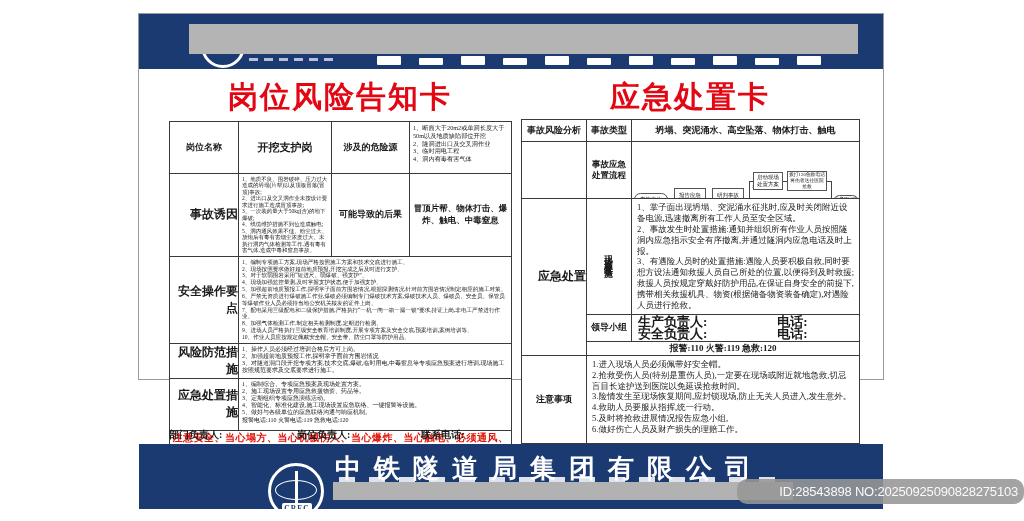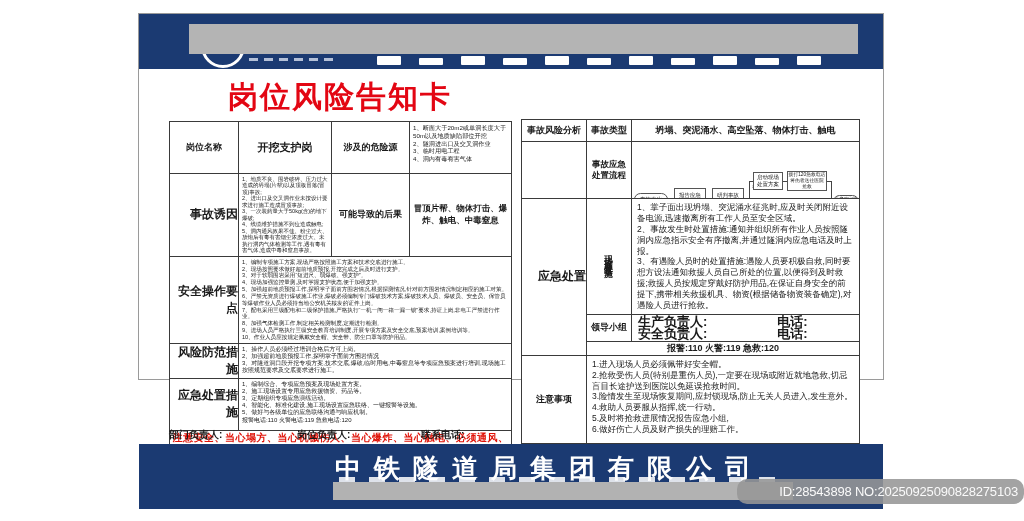--- a/index.html
+++ b/index.html
@@ -2,21 +2,21 @@
 <html><head>
 <meta charset="utf-8">
 <style>
   html,body{margin:0;padding:0;background:#ffffff;}
   body{width:1024px;height:521px;position:relative;overflow:hidden;
        font-family:"Liberation Sans","DejaVu Sans",sans-serif;color:#1a1a1a;}
   .canvas{position:absolute;inset:0;}
 
   
   .poster{position:absolute;left:138px;top:13px;width:746px;height:367px;
-          background:#fff;border:1px solid #9a9a9a;box-sizing:border-box;}
+          background:#fff;border:1px solid #9a9a9a;box-sizing:border-box;font-family:Liberation Serif, serif;}
 
   
   .p-header{position:absolute;left:0;top:0;width:100%;height:55px;background:#1b3a72;overflow:hidden;}
   .hdr-logo{position:absolute;left:62px;top:10px;width:44px;height:44px;border:3px solid #fff;
             border-radius:50%;box-sizing:border-box;background:transparent;}
   .hdr-caption{position:absolute;left:110px;top:44px;width:90px;height:3px;opacity:.85;
             background:repeating-linear-gradient(90deg,#cfd8ea 0 9px,transparent 9px 15px);}
   .hdr-slivers{position:absolute;left:238px;top:42px;width:470px;height:9px;display:flex;gap:18px;}
   .hdr-slivers i{display:block;width:24px;height:100%;background:#fff;border-radius:1px;}
   .hdr-slivers i:nth-child(2n){height:7px;margin-top:2px;}
@@ -114,20 +114,21 @@
           <i></i>
           <i></i>
           <i></i>
           <i></i>
           <i></i>
       </div>
       <div class="hdr-redact"></div>
     </div>
 
     <div class="card-title lt">岗位风险告知卡</div>
+    <div class="card-title rt">应急处置卡</div>
 
     <table class="tbl-left">
       <colgroup>
           <col style="width:69px">
           <col style="width:93px">
           <col style="width:78px">
           <col style="width:102px">
         </colgroup>
       <tbody>
           <tr style="height:52px">
@@ -266,20 +267,25 @@
 2.抢救受伤人员(特别是重伤人员),一定要在现场或附近就地急救,切忌盲目长途护送到医院以免延误抢救时间。
 3.险情发生至现场恢复期间,应封锁现场,防止无关人员进入,发生意外。
 4.救助人员要服从指挥,统一行动。
 5.及时将抢救进展情况报告应急小组,
 6.做好伤亡人员及财产损失的理赔工作。</td>
       </tr>
     </tbody>
       </table>
 
     <div class="p-footer">
+      <div class="ftr-emblem">
+        <div class="globe"></div>
+        <div class="pole"></div>
+        <div class="crec">CREC</div>
+      </div>
       <div class="ftr-company">中铁隧道局集团有限公司</div>
       <div class="ftr-subdash"></div>
     </div>
 
   </div>
 
   <div class="sub-redact"></div>
   <div class="id-ribbon">ID:28543898 NO:20250925090828275103</div>
 
 </div>

